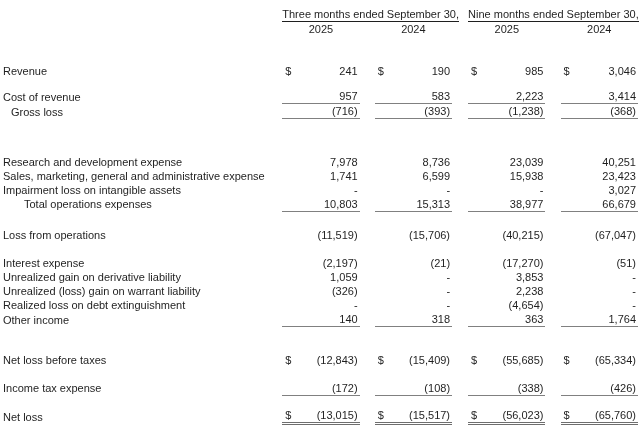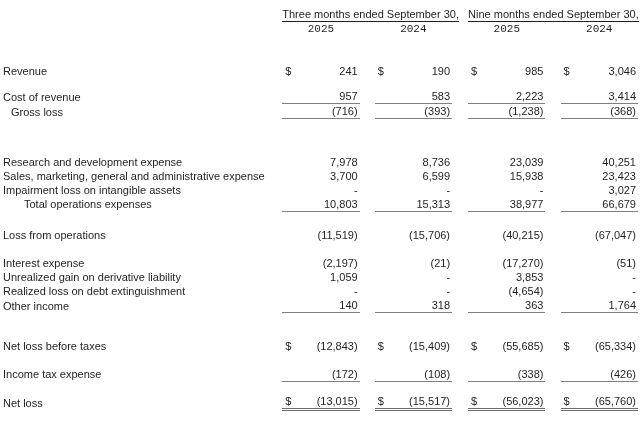--- a/index.html
+++ b/index.html
@@ -36,21 +36,21 @@
   td.gap { }
   tr.spacer td { height: auto; line-height: 0; font-size: 0; }
   .u1 { border-bottom: 1px solid #808080; }
   .u2 { border-bottom: 3px double #6e6e6e; }
   .phead { text-align: center; }
   .phead span {
     display: inline-block;
     border-bottom: 1px solid #1f1f1f;
     line-height: 13px;
   }
-  .yr { text-align: center; font-family: Liberation Mono, monospace; }
+  .yr { text-align: center; }
 </style>
 </head>
 <body>
 
 <div class="sheet">
   <table class="fin">
     <colgroup>
       <col style="width:278px">
       <col style="width:16px">
         <col style="width:61px">
@@ -147,21 +147,21 @@
           <td class="gap"></td>
           <td class="dol"></td>
           <td class="val">23,039</td>
           <td class="gap"></td>
           <td class="dol"></td>
           <td class="val">40,251</td>
         </tr>
         <tr>
           <td class="lbl">Sales, marketing, general and administrative expense</td>
           <td class="dol"></td>
-          <td class="val">3,700</td>
+          <td class="val">1,741</td>
           <td class="gap"></td>
           <td class="dol"></td>
           <td class="val">6,599</td>
           <td class="gap"></td>
           <td class="dol"></td>
           <td class="val">15,938</td>
           <td class="gap"></td>
           <td class="dol"></td>
           <td class="val">23,423</td>
         </tr>
@@ -230,20 +230,34 @@
         <tr>
           <td class="lbl">Unrealized gain on derivative liability</td>
           <td class="dol"></td>
           <td class="val">1,059</td>
           <td class="gap"></td>
           <td class="dol"></td>
           <td class="val">-</td>
           <td class="gap"></td>
           <td class="dol"></td>
           <td class="val">3,853</td>
+          <td class="gap"></td>
+          <td class="dol"></td>
+          <td class="val">-</td>
+        </tr>
+        <tr>
+          <td class="lbl">Unrealized (loss) gain on warrant liability</td>
+          <td class="dol"></td>
+          <td class="val">(326)</td>
+          <td class="gap"></td>
+          <td class="dol"></td>
+          <td class="val">-</td>
+          <td class="gap"></td>
+          <td class="dol"></td>
+          <td class="val">2,238</td>
           <td class="gap"></td>
           <td class="dol"></td>
           <td class="val">-</td>
         </tr>
         <tr>
           <td class="lbl">Realized loss on debt extinguishment</td>
           <td class="dol"></td>
           <td class="val">-</td>
           <td class="gap"></td>
           <td class="dol"></td>

